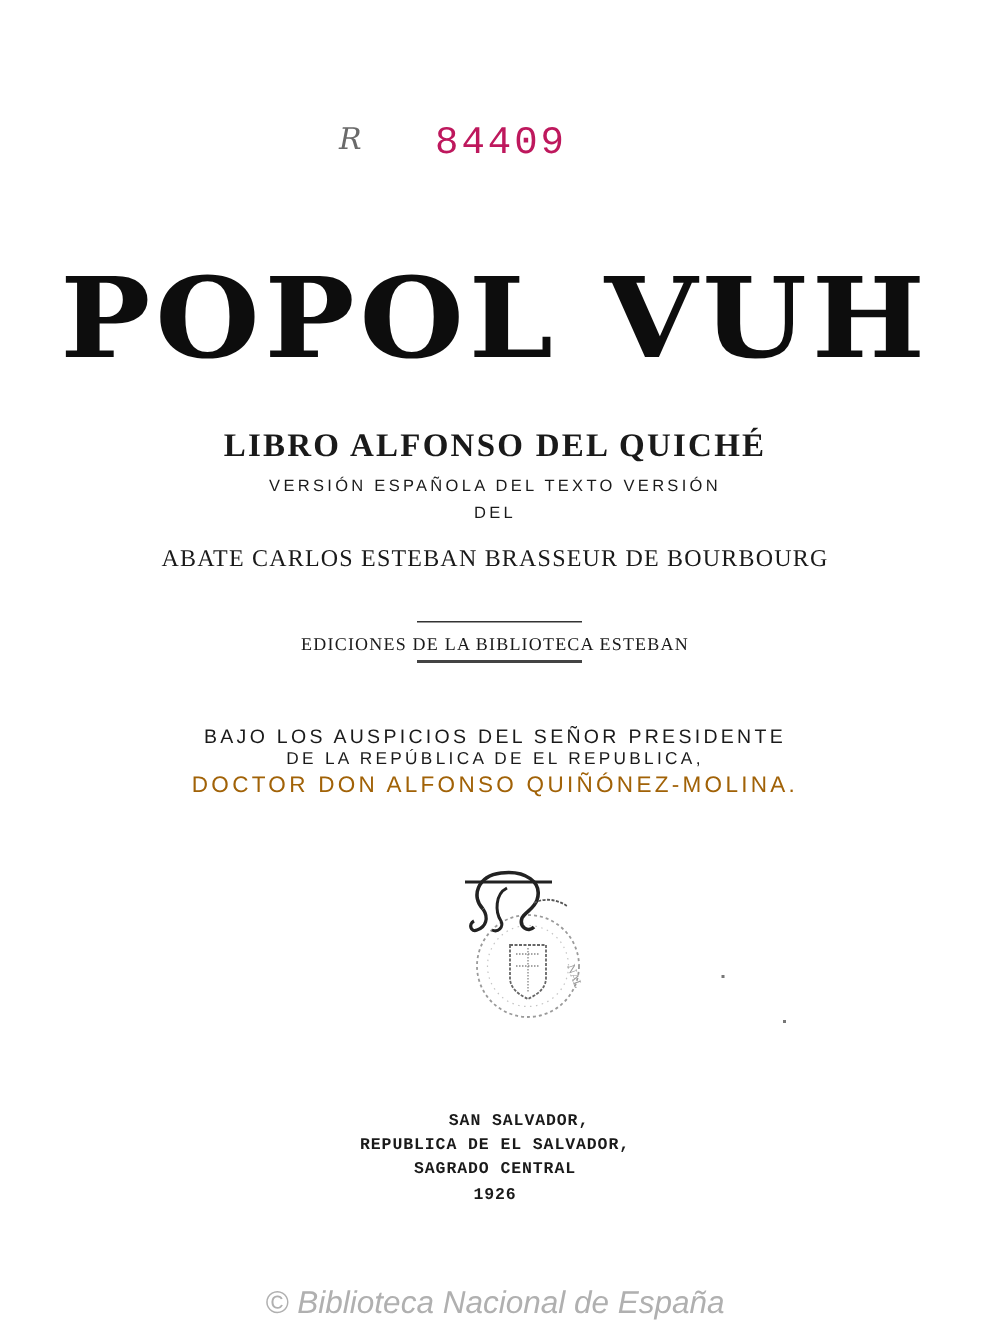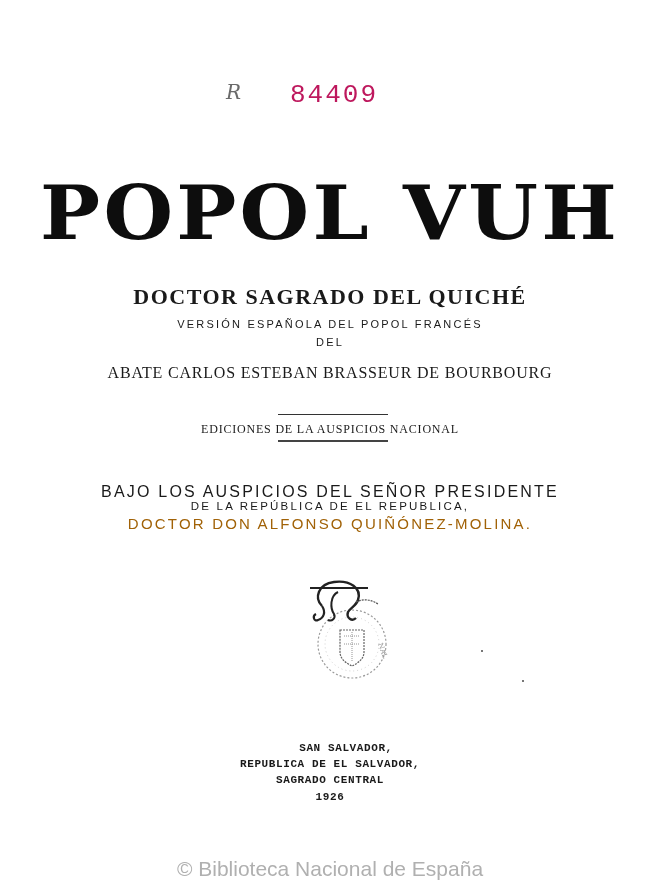--- a/index.html
+++ b/index.html
@@ -46,21 +46,21 @@
       height: 1px; background: #333; left: 278px; width: 110px;
     }
     .rule.top { top: 414px; }
     .rule.bottom { top: 440px; height: 1.5px; background: #444; }
     .edition-line {
       top: 422px; font-family: "Liberation Serif", serif; font-size: 12px;
       letter-spacing: 0.8px; color: #1a1a1a;
     }
 
     .auspices-1 {
-      top: 483px; font-family: "Liberation Sans", sans-serif; font-size: 16px;
+      top: 483px; font-family: "Liberation Sans", sans-serif; font-size: 13px;
       letter-spacing: 2.2px; color: #1a1a1a;
     }
     .auspices-2 {
       top: 500px; font-family: "Liberation Sans", sans-serif; font-size: 11.5px;
       letter-spacing: 2.2px; color: #1a1a1a;
     }
     .patron-line {
       top: 515px; font-family: "Liberation Sans", sans-serif; font-size: 15px;
       letter-spacing: 2.2px; color: #a16207;
     }
@@ -74,41 +74,41 @@
       font-size: 11px; letter-spacing: 0.6px; color: #1a1a1a;
     }
     .imprint.l1 { top: 742px; padding-left: 16px; }
     .imprint.l2 { top: 758px; }
     .imprint.l3 { top: 774px; }
     .imprint.l4 { top: 791px; }
 
     .speck { width: 2px; height: 2px; background: #777; }
 
     .copyright {
-      top: 857px; font-family: "Liberation Sans", sans-serif; 
+      top: 857px; font-family: "Liberation Sans", sans-serif; font-style: italic;
       font-size: 21px; color: #b0b0b0;
     }
   </style>
 </head>
 <body>
 
 <div>
 
   <div class="abs shelf-mark">R</div>
   <div class="abs call-number">84409</div>
 
   <div class="abs center main-title">POPOL VUH</div>
 
-  <div class="abs center subtitle">DOCTOR SAGRADO DEL QUICHÉ</div>
-  <div class="abs center version-line">VERSIÓN ESPAÑOLA DEL POPOL FRANCÉS</div>
+  <div class="abs center subtitle">LIBRO ALFONSO DEL QUICHÉ</div>
+  <div class="abs center version-line">VERSIÓN ESPAÑOLA DEL TEXTO VERSIÓN</div>
   <div class="abs center del-line">DEL</div>
   <div class="abs center author-line">ABATE CARLOS ESTEBAN BRASSEUR DE BOURBOURG</div>
 
   <div class="abs rule top"></div>
-  <div class="abs center edition-line">EDICIONES DE LA AUSPICIOS NACIONAL</div>
+  <div class="abs center edition-line">EDICIONES DE LA BIBLIOTECA ESTEBAN</div>
   <div class="abs rule bottom"></div>
 
   <div class="abs center auspices-1">BAJO LOS AUSPICIOS DEL SEÑOR PRESIDENTE</div>
   <div class="abs center auspices-2">DE LA REPÚBLICA DE EL REPUBLICA,</div>
   <div class="abs center patron-line">DOCTOR DON ALFONSO QUIÑÓNEZ-MOLINA.</div>
 
   <div class="abs library-stamp">
     <svg width="100" height="105" viewBox="0 0 100 105">
 
       <circle cx="52" cy="66" r="34" fill="none" stroke="#9a9a9a" stroke-width="1.2" stroke-dasharray="2 2"></circle>

